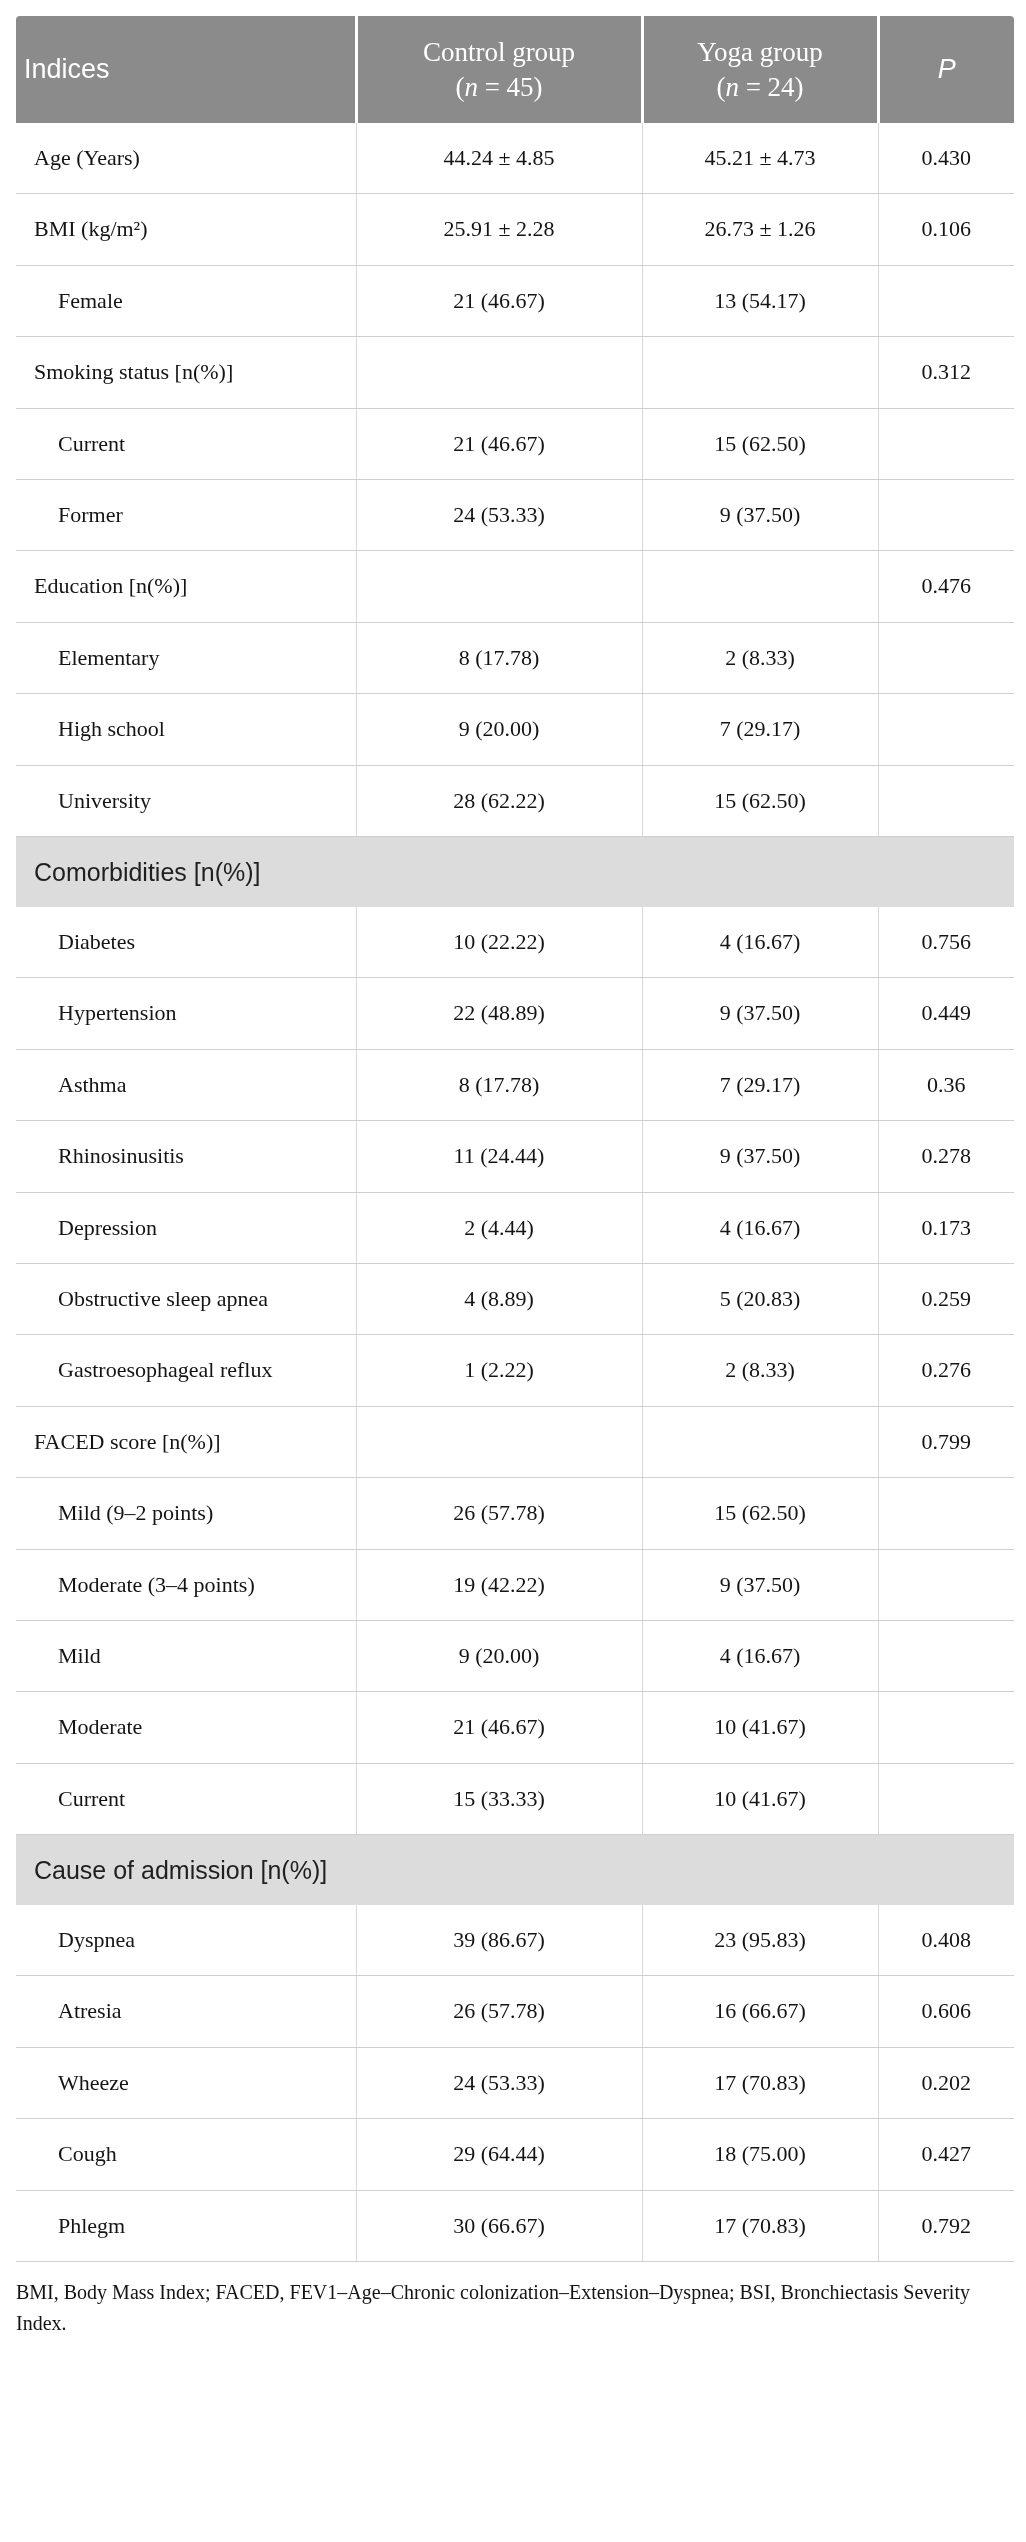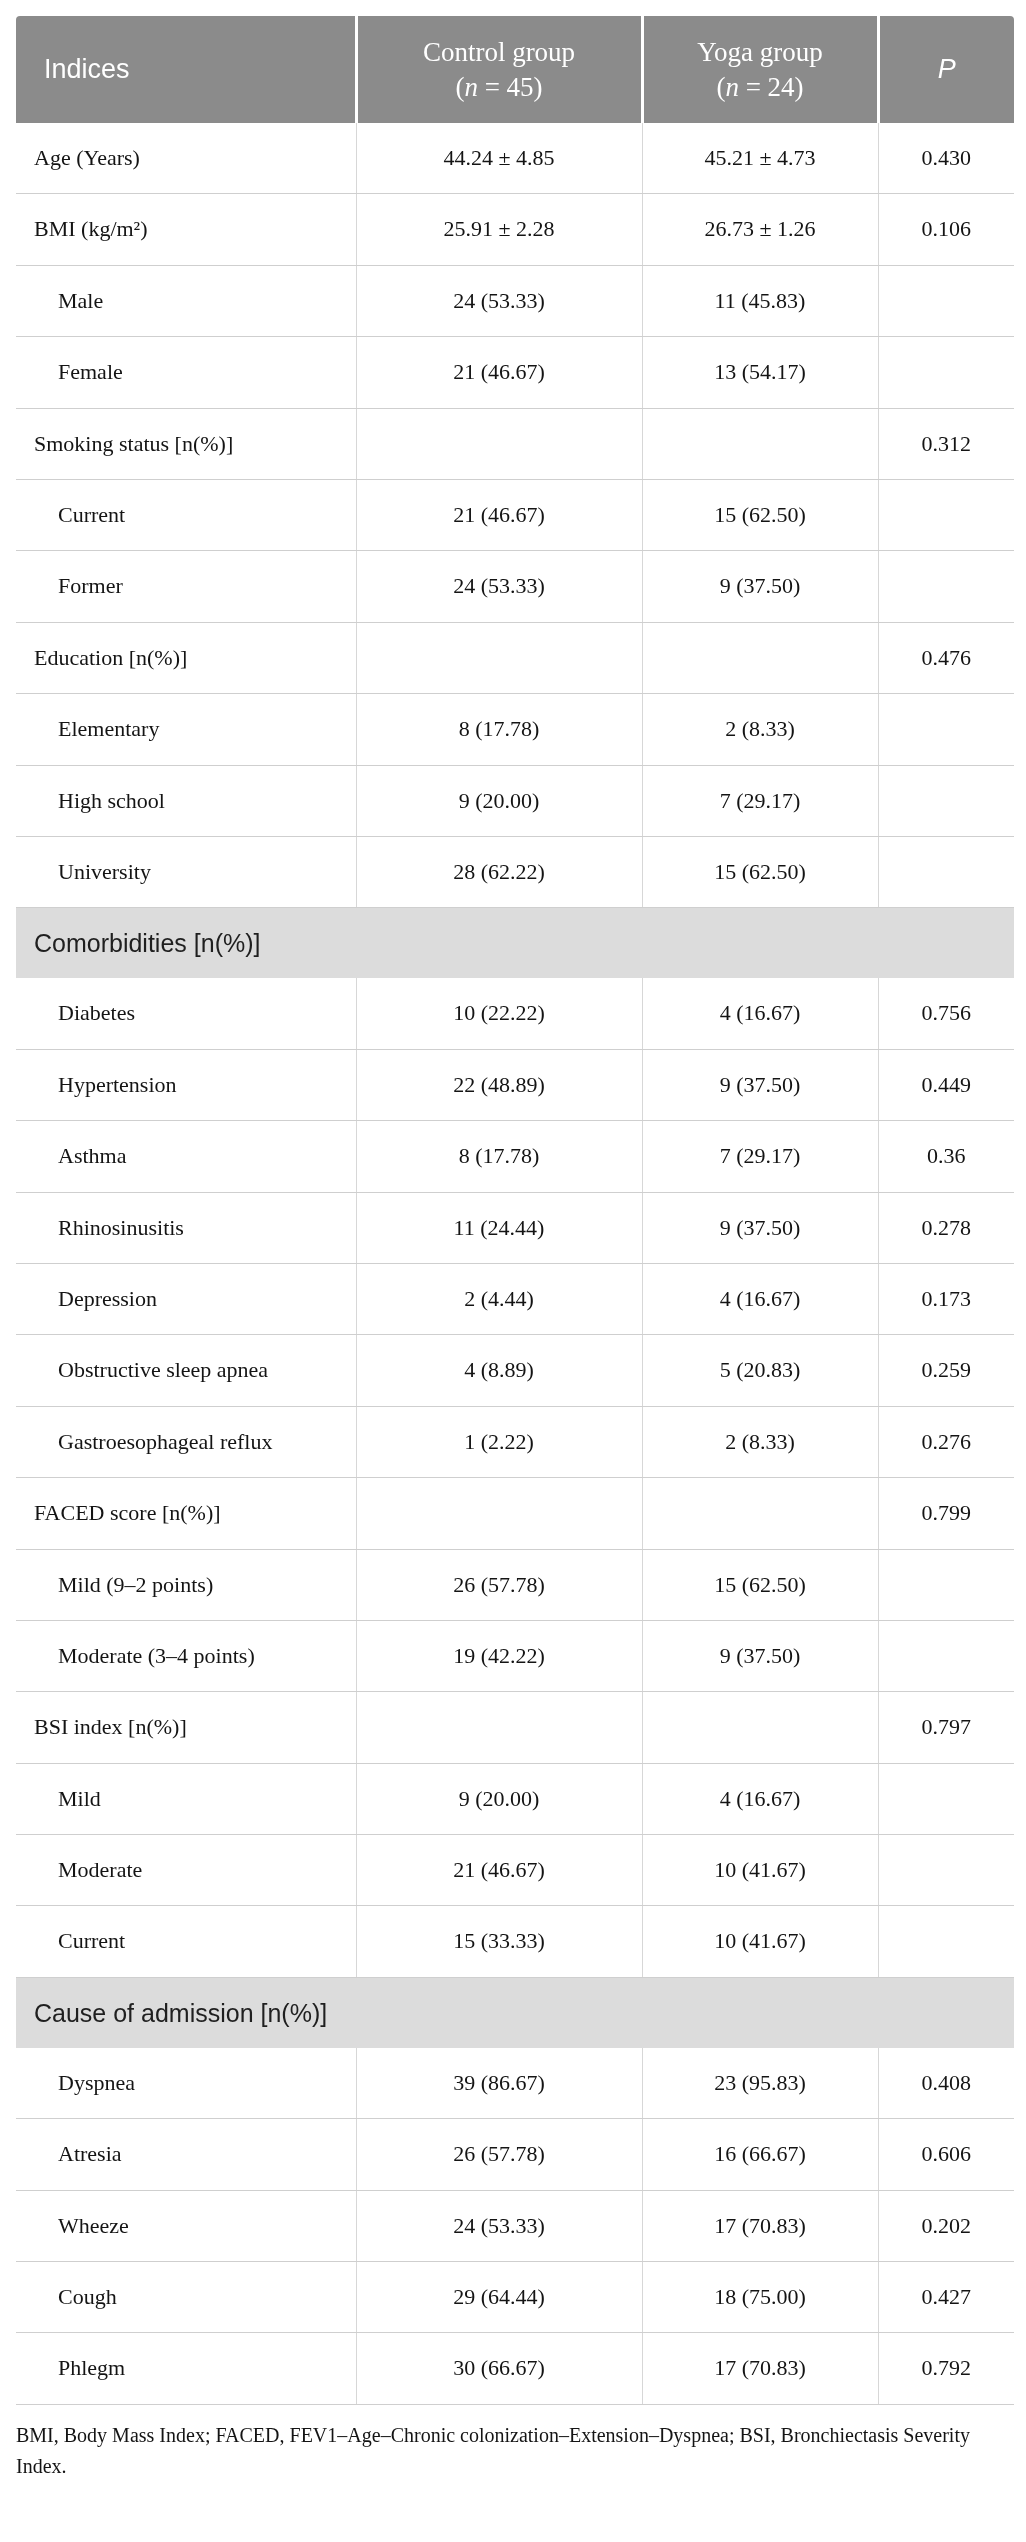--- a/index.html
+++ b/index.html
@@ -27,21 +27,21 @@
     background: var(--header-bg, #8b8b8b);
     color: #ffffff;
     font-family: "Liberation Sans", sans-serif;
     font-weight: 400;
     font-size: 27px;
     line-height: 1.28;
     padding: 19px 14px;
     vertical-align: middle;
   }
   thead th + th { border-left: 3px solid #ffffff; }
-  th.h-indices { text-align: left; padding-left: 28px; border-top-left-radius: 4px; }
+  th.h-indices { text-align: left; padding-left: 8px; border-top-left-radius: 4px; }
   th.h-group   { text-align: center; font-family: Liberation Serif, serif; }
   th.h-p       { text-align: center; font-style: italic; border-top-right-radius: 4px; }
   thead i, tbody i { font-style: italic; }
 
   tbody td {
     font-size: 22px;
     line-height: 1.2;
     padding: 22px 10px;
     border-bottom: 1px solid #cfcfcf;
     vertical-align: middle;
@@ -101,26 +101,20 @@
           <td class="c-val">45.21 ± 4.73</td>
           <td class="c-p">0.430</td>
         </tr>
         <tr class="data-row">
           <td class="c-label">BMI (kg/m²)</td>
           <td class="c-val">25.91 ± 2.28</td>
           <td class="c-val">26.73 ± 1.26</td>
           <td class="c-p">0.106</td>
         </tr>
         <tr class="data-row">
-          <td class="c-label indent">Male</td>
-          <td class="c-val">24 (53.33)</td>
-          <td class="c-val">11 (45.83)</td>
-          <td class="c-p"></td>
-        </tr>
-        <tr class="data-row">
           <td class="c-label indent">Female</td>
           <td class="c-val">21 (46.67)</td>
           <td class="c-val">13 (54.17)</td>
           <td class="c-p"></td>
         </tr>
         <tr class="data-row">
           <td class="c-label">Smoking status [n(%)]</td>
           <td class="c-val"></td>
           <td class="c-val"></td>
           <td class="c-p">0.312</td>
@@ -218,26 +212,20 @@
           <td class="c-val">15 (62.50)</td>
           <td class="c-p"></td>
         </tr>
         <tr class="data-row">
           <td class="c-label indent">Moderate (3–4 points)</td>
           <td class="c-val">19 (42.22)</td>
           <td class="c-val">9 (37.50)</td>
           <td class="c-p"></td>
         </tr>
         <tr class="data-row">
-          <td class="c-label">BSI index [n(%)]</td>
-          <td class="c-val"></td>
-          <td class="c-val"></td>
-          <td class="c-p">0.797</td>
-        </tr>
-        <tr class="data-row">
           <td class="c-label indent">Mild</td>
           <td class="c-val">9 (20.00)</td>
           <td class="c-val">4 (16.67)</td>
           <td class="c-p"></td>
         </tr>
         <tr class="data-row">
           <td class="c-label indent">Moderate</td>
           <td class="c-val">21 (46.67)</td>
           <td class="c-val">10 (41.67)</td>
           <td class="c-p"></td>

